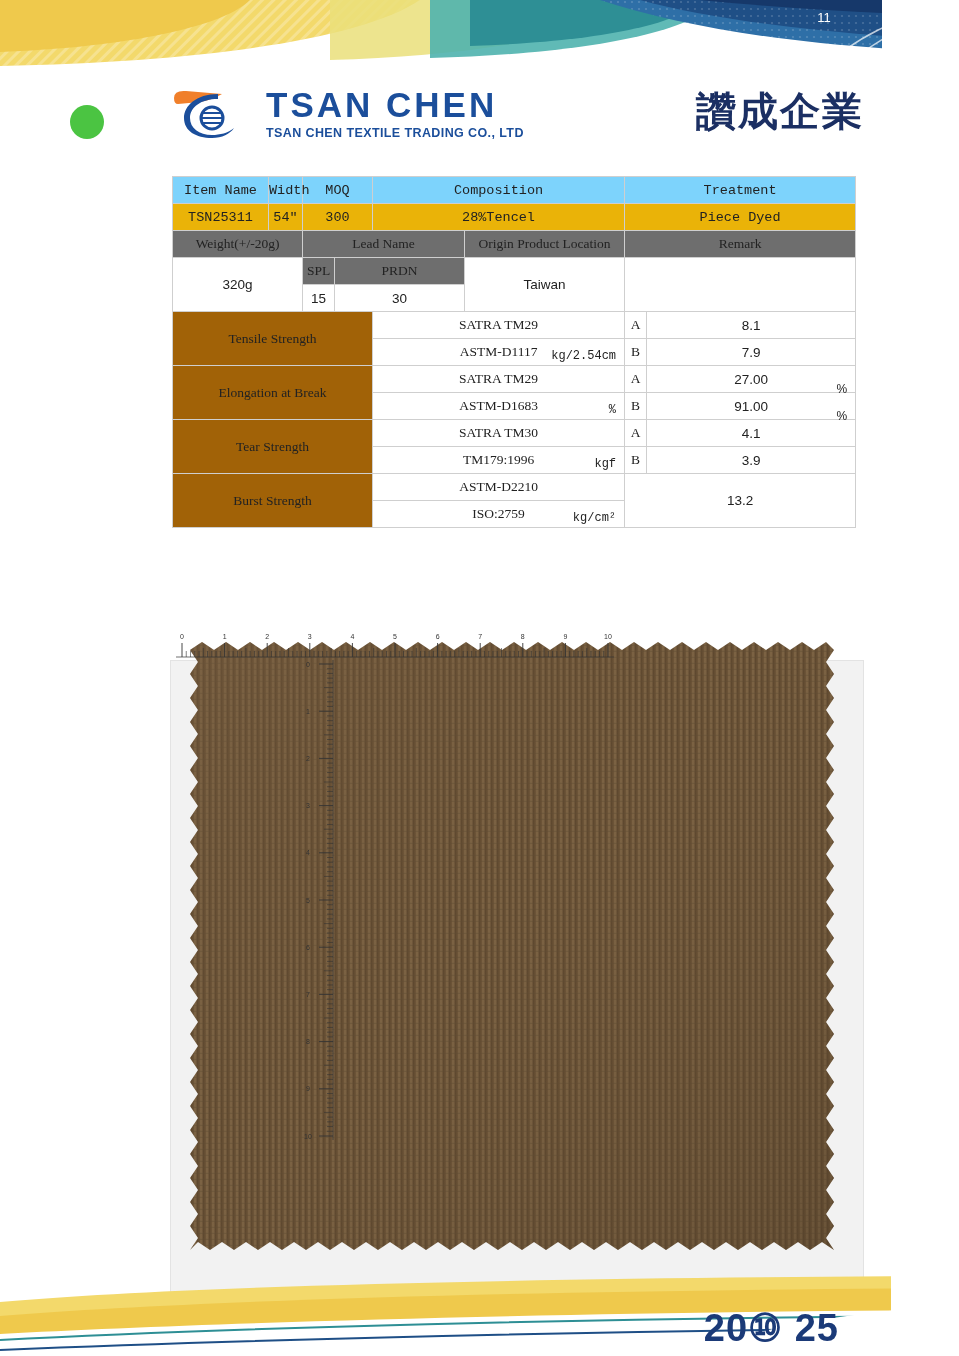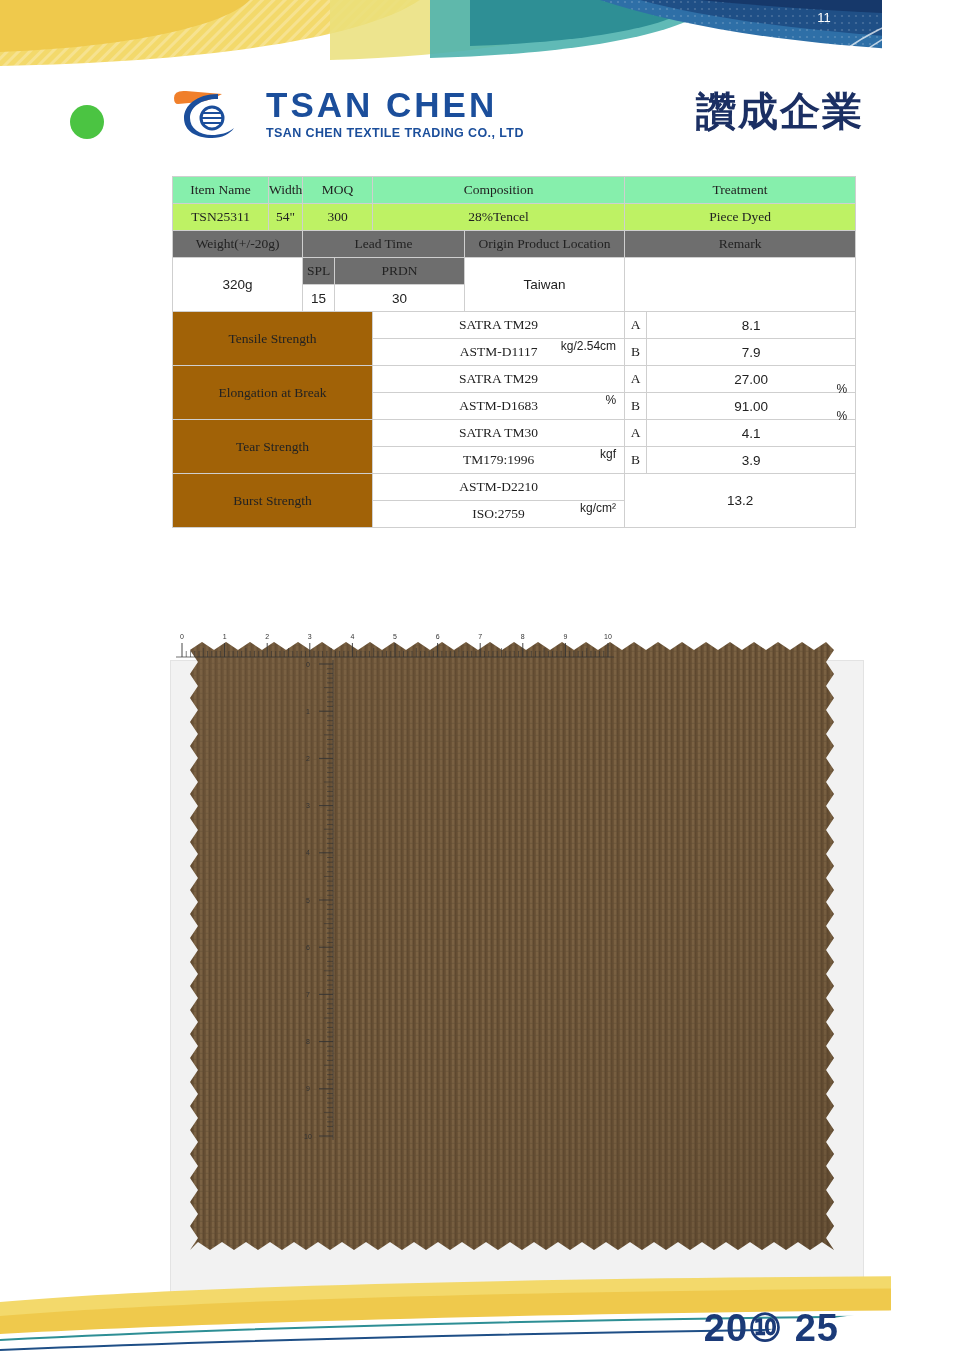--- a/index.html
+++ b/index.html
@@ -95,29 +95,30 @@
   .spec-table td {
     border: 1px solid #cfcfcf;
     font-size: 13.5px;
     color: #222;
     text-align: center;
     vertical-align: middle;
     padding: 0;
     height: 26px;
   }
   .hdr {
-    background: #86efac;
+    background: #7dd3fc;
     color: #ffffff;
     font-size: 13px;
     height: 45px;
+    font-family: Liberation Mono, monospace;
   }
   .val {
-    background: #bef264;
+    background: #eab308;
     height: 45px;
-    font-family: Liberation Serif, serif;
+    font-family: Liberation Mono, monospace;
     font-size: 13px;
   }
   .hdr-sm {
     background: #6e6e6e;
     color: #ffffff;
     font-size: 12.5px;
     height: 27px;
   }
   .val-sm {
     font-family: "Liberation Sans", sans-serif;
@@ -134,22 +135,22 @@
   .std-cell {
     text-align: left;
     padding-left: 10px;
     position: relative;
     height: 32px;
     font-size: 13.5px;
   }
   .unit {
     position: absolute;
     right: 8px;
-    bottom: 12px;
-    font-family: Liberation Sans, sans-serif;
+    bottom: 2px;
+    font-family: Liberation Mono, monospace;
     font-size: 12px;
     text-align: center;
   }
   .ab {
     text-align: left;
     padding-left: 10px;
     width: 30px;
     font-size: 15px;
     height: 32px;
   }
@@ -313,21 +314,21 @@
   <tr>
     <td class="val" colspan="2">TSN25311</td>
     <td class="val">54"</td>
     <td class="val" colspan="2">300</td>
     <td class="val" colspan="3">28%Tencel</td>
     <td class="val" colspan="5">Piece Dyed</td>
   </tr>
 
   <tr>
     <td class="hdr-sm" colspan="3">Weight(+/-20g)</td>
-    <td class="hdr-sm" colspan="3">Lead Time</td>
+    <td class="hdr-sm" colspan="3">Lead Name</td>
     <td class="hdr-sm" colspan="2">Origin Product Location</td>
     <td class="hdr-sm" colspan="5">Remark</td>
   </tr>
 
   <tr>
     <td class="val-sm" colspan="3" rowspan="2">320g</td>
     <td class="hdr-sm">SPL</td>
     <td class="hdr-sm" colspan="2">PRDN</td>
     <td class="val-sm" colspan="2" rowspan="2">Taiwan</td>
     <td class="val-sm" colspan="5" rowspan="2"></td>

